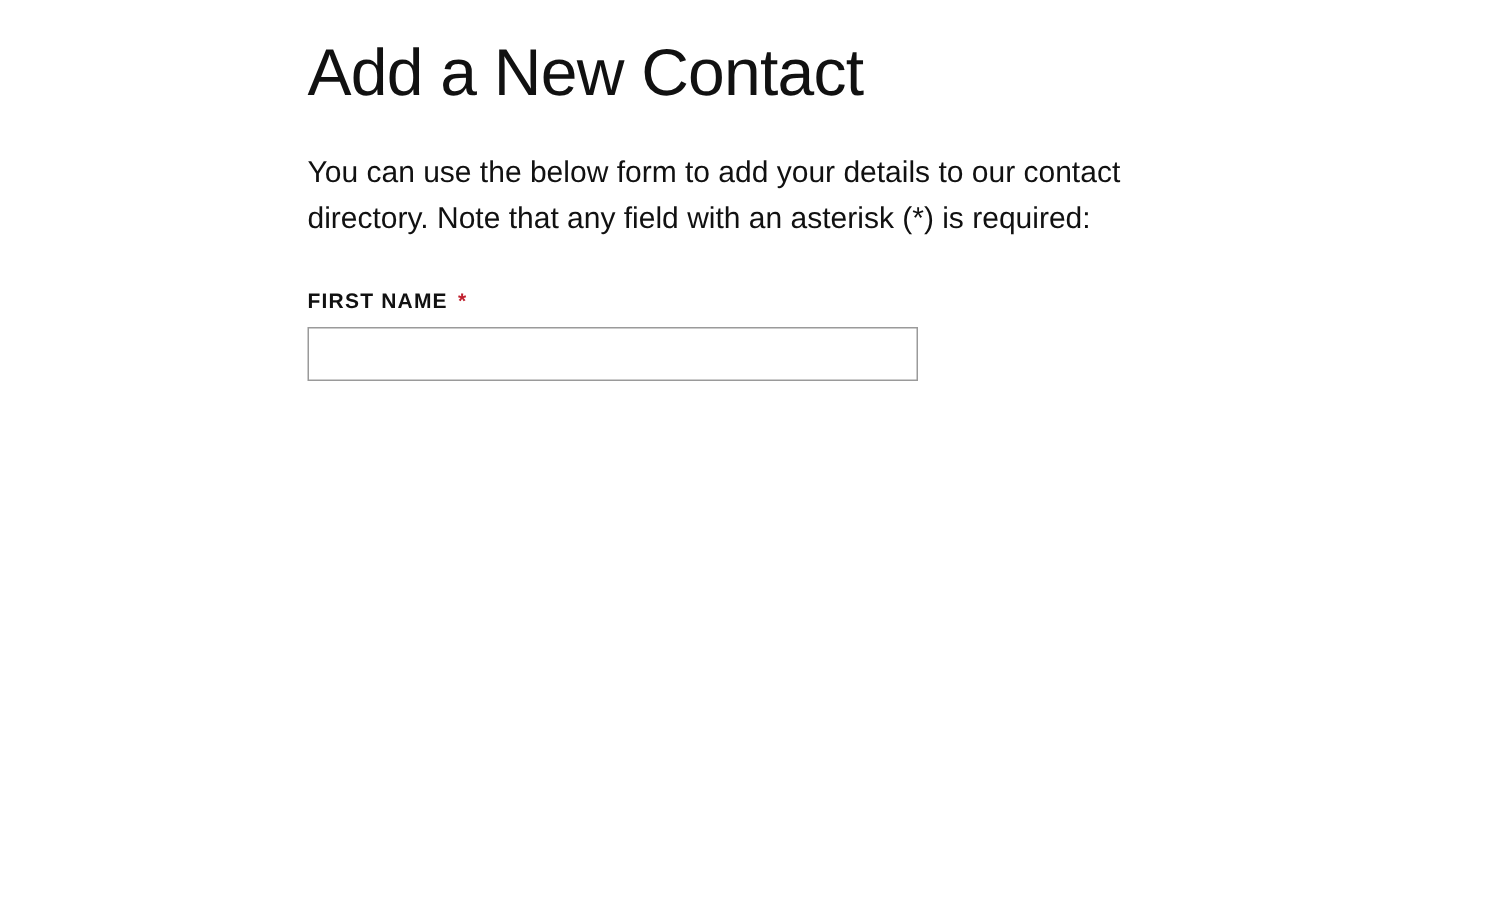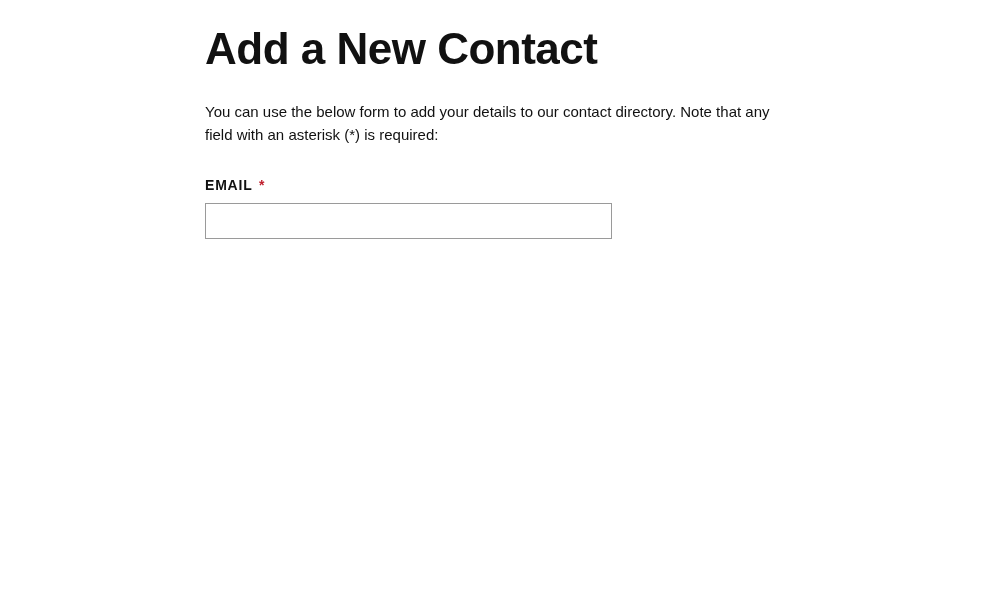--- a/index.html
+++ b/index.html
@@ -14,27 +14,27 @@
       width: 1000px;
       height: 606px;
       overflow: hidden;
     }
     .container {
       padding: 24px 0 0 205px;
       max-width: 790px;
     }
     .page-title {
       font-size: 44px;
-      font-weight: 700;
+      font-weight: 400;
       letter-spacing: -0.5px;
       color: #111111;
       margin-bottom: 26px;
     }
     .intro-text {
-      font-size: 15px;
+      font-size: 20px;
       line-height: 1.55;
       color: #111111;
       margin-bottom: 30px;
       max-width: 580px;
     }
     .form-group {
       margin-bottom: 22px;
     }
     .field-label {
       display: block;
@@ -61,26 +61,26 @@
   </style>
 </head>
 <body>
 
 <div class="container">
   <h1 class="page-title">Add a New Contact</h1>
   <p class="intro-text">You can use the below form to add your details to our contact directory. Note that any field with an asterisk (*) is required:</p>
 
   <form>
 
-
-
-
     <div class="form-group">
       <label class="field-label">
-        <span>EMAIL</span>
+        <span>FIRST NAME</span>
         <span class="required-asterisk">*</span>
       </label>
       <input type="text" class="text-input" value="" style="">
     </div>
 
 
+
+
+
   </form>
 </div>
 
 </body></html>

